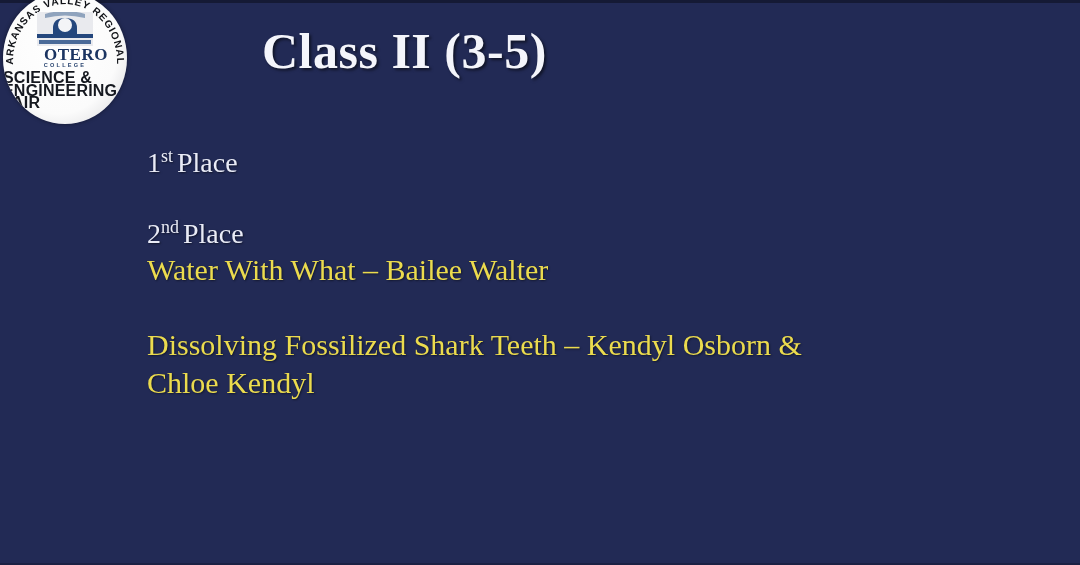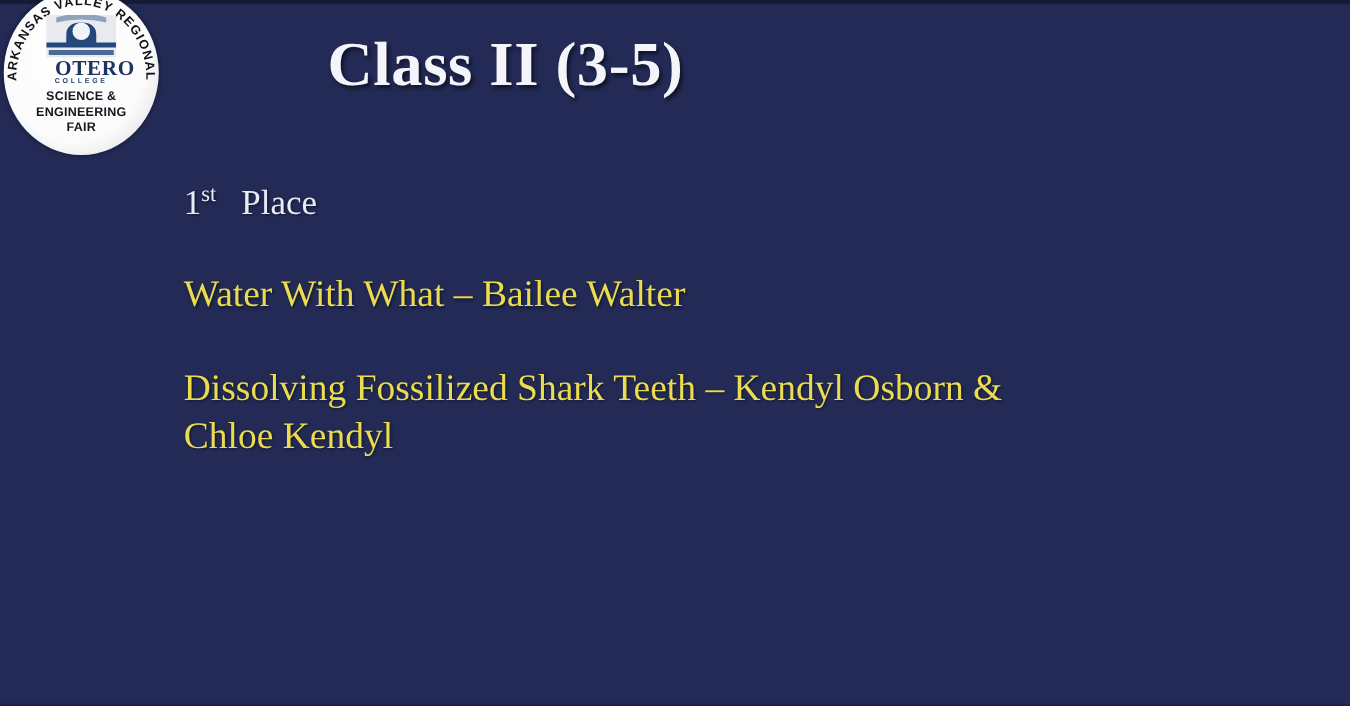--- a/index.html
+++ b/index.html
@@ -100,23 +100,22 @@
     font-weight: bold;
     color: #2a4570;
     letter-spacing: 2.2px;
     line-height: 1;
   }
   #logo-tagline {
     position: absolute;
     left: 0;
     top: 80px;
     width: 124px;
-    text-align: center;
     font-family: "Liberation Sans", sans-serif;
-    font-size: 10px;
+    font-size: 16px;
     font-weight: bold;
     color: #15181f;
     line-height: 12.5px;
     letter-spacing: 0.2px;
   }
 
   
   #slide-title {
     position: absolute;
     left: 262px;
@@ -151,21 +150,21 @@
     text-shadow: 1px 1px 2px rgba(0,0,0,0.5);
     white-space: nowrap;
   }
   .place-ord {
     font-size: 18px;
     vertical-align: super;
     line-height: 0;
     text-align: right;
   }
   .place-word {
-    margin-left: 20px;
+    margin-left: 4px;
   }
   .project-line {
     font-family: "Liberation Serif", serif;
     font-size: 30px;
     color: #ebdb4e;
     line-height: 38px;
     text-shadow: 1px 1px 2px rgba(0,0,0,0.45);
   }
 </style>
 </head>
@@ -211,20 +210,23 @@
 
   <div id="awards">
 
     <div class="award">
       <div class="place-label">
         <span>1</span><span class="place-ord">st</span><span class="place-word">Place</span>
       </div>
     </div>
 
     <div class="award">
+      <div class="place-label">
+        <span>2</span><span class="place-ord">nd</span><span class="place-word">Place</span>
+      </div>
       <div class="project-line">Water With What – Bailee Walter</div>
     </div>
 
     <div class="award">
       <div class="project-line">Dissolving Fossilized Shark Teeth – Kendyl Osborn &amp;</div>
       <div class="project-line">Chloe Kendyl</div>
     </div>
 
   </div>
 

